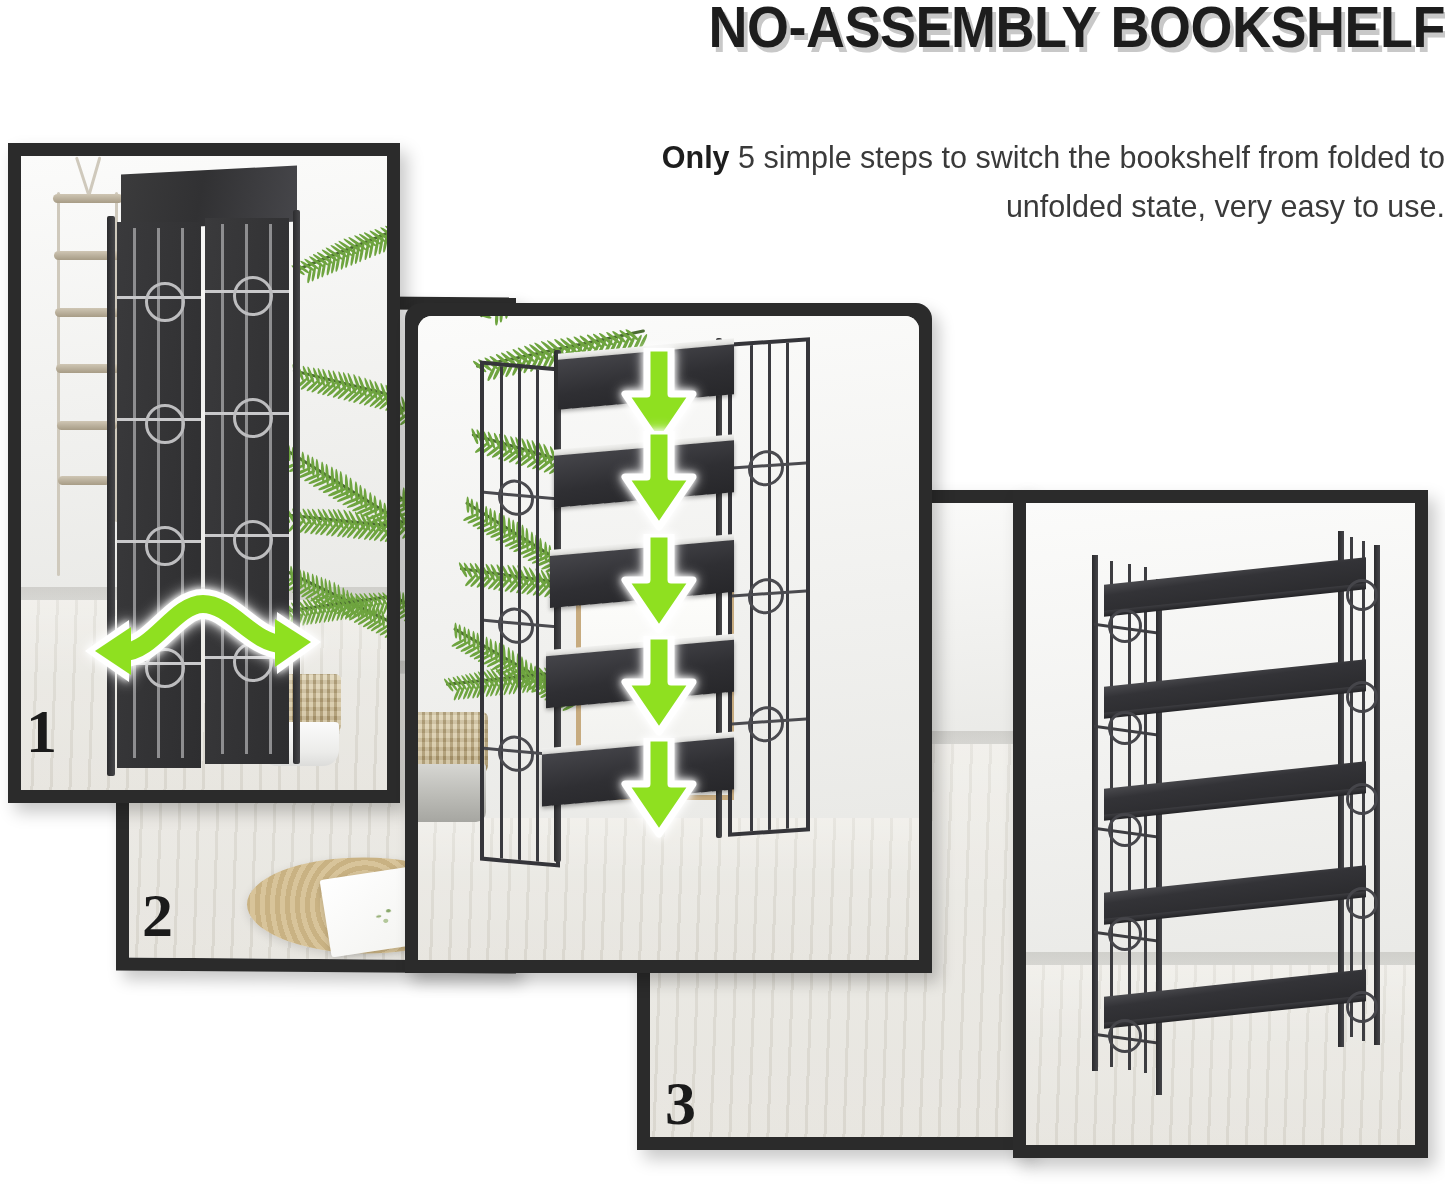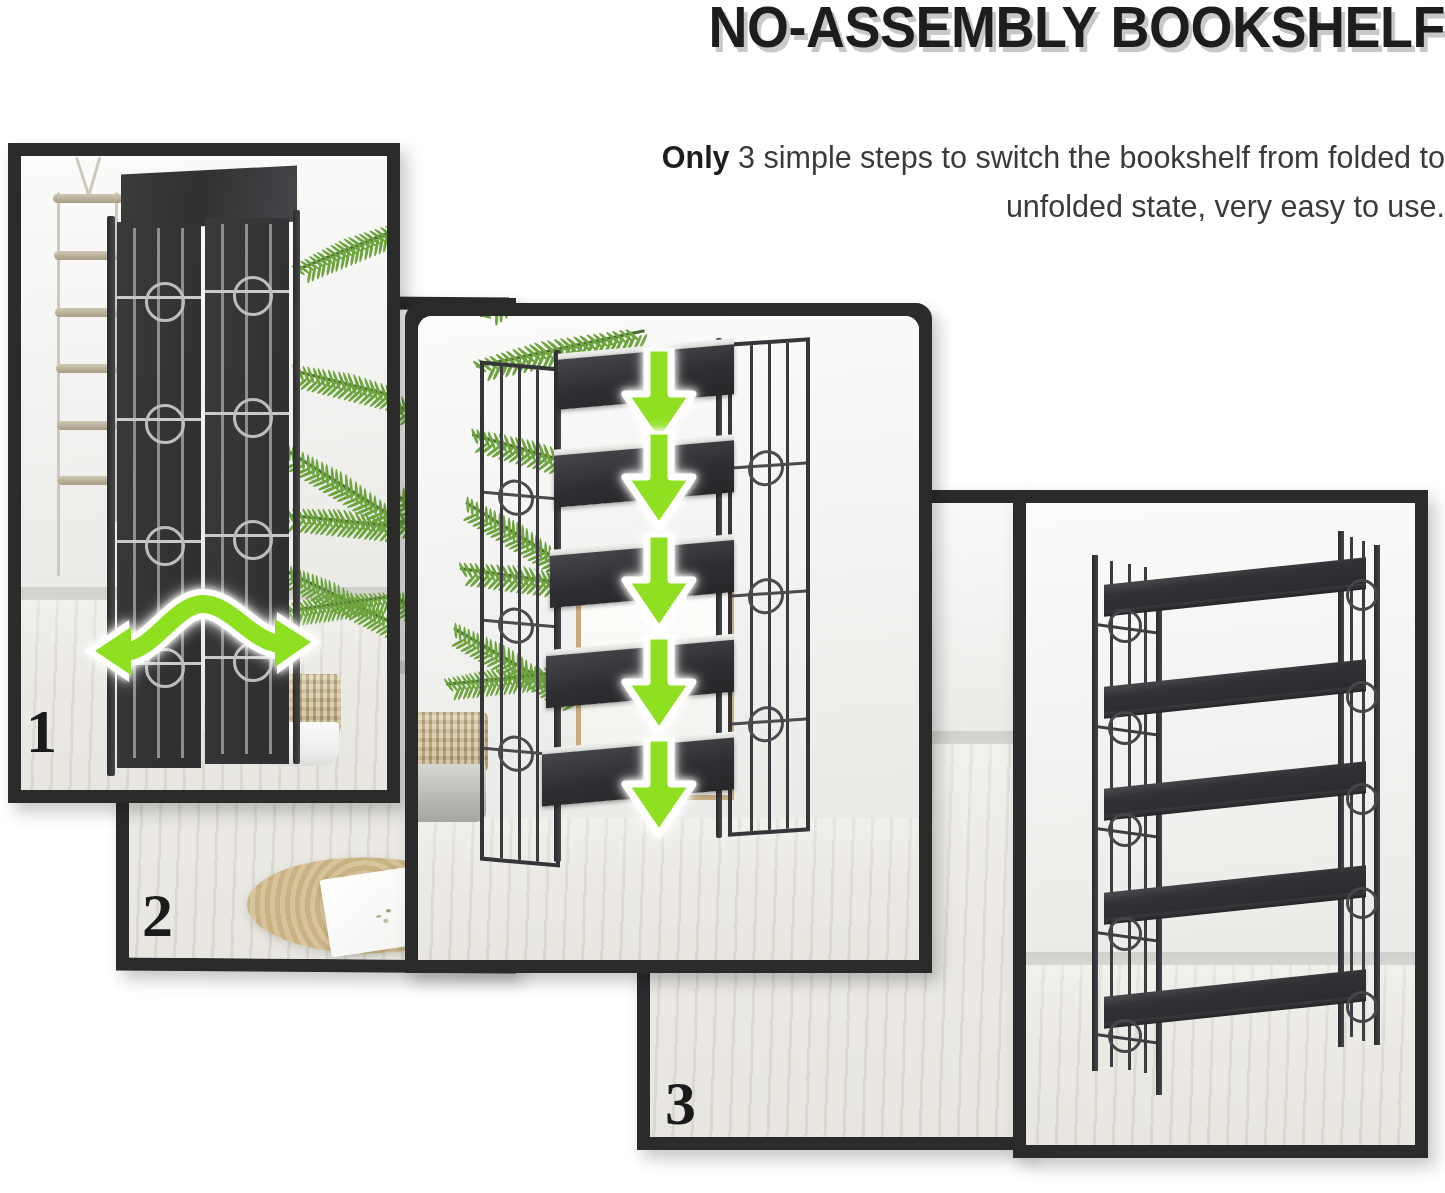--- a/index.html
+++ b/index.html
@@ -223,21 +223,21 @@
     background:linear-gradient(180deg,#fdfdfb,#efefec);
     border:5px solid #c7ab7f;
   }
 </style>
 </head>
 <body>
 
 <div id="title">NO-ASSEMBLY BOOKSHELF</div>
 
 <div id="subtitle">
-  <span class="bold">Only</span><span> 3 simple steps to switch the bookshelf from folded to unfolded state, very easy to use.</span>
+  <span class="bold">Only</span><span> 5 simple steps to switch the bookshelf from folded to unfolded state, very easy to use.</span>
 </div>
 
 <div class="panel" id="panel1">
   <div class="inner">
     <div class="scene">
       <div class="wall"></div>
       <div class="wallshadow"></div>
       <div class="floor"></div>
 
       <div class="ladder" style="left:30px;top:0px;width:72px;height:420px;">

